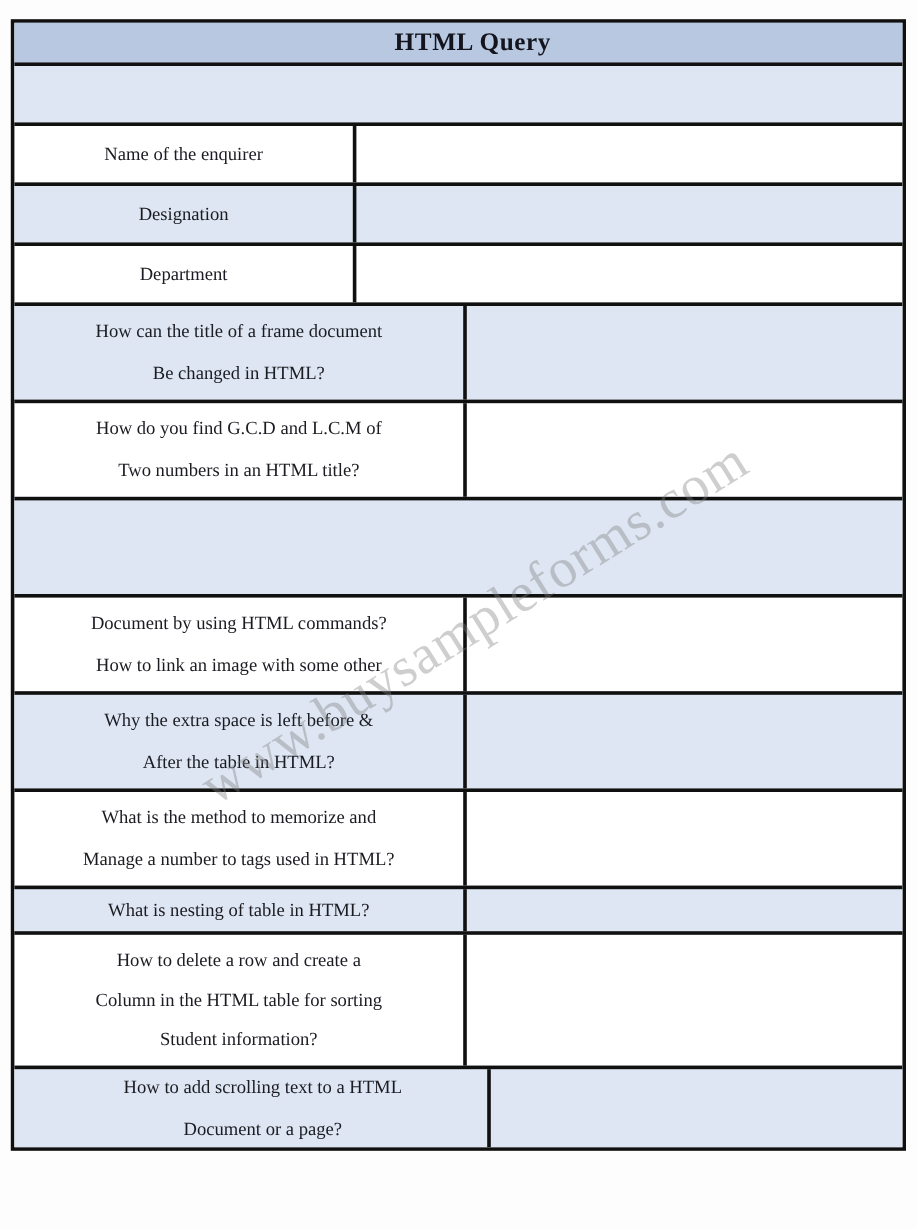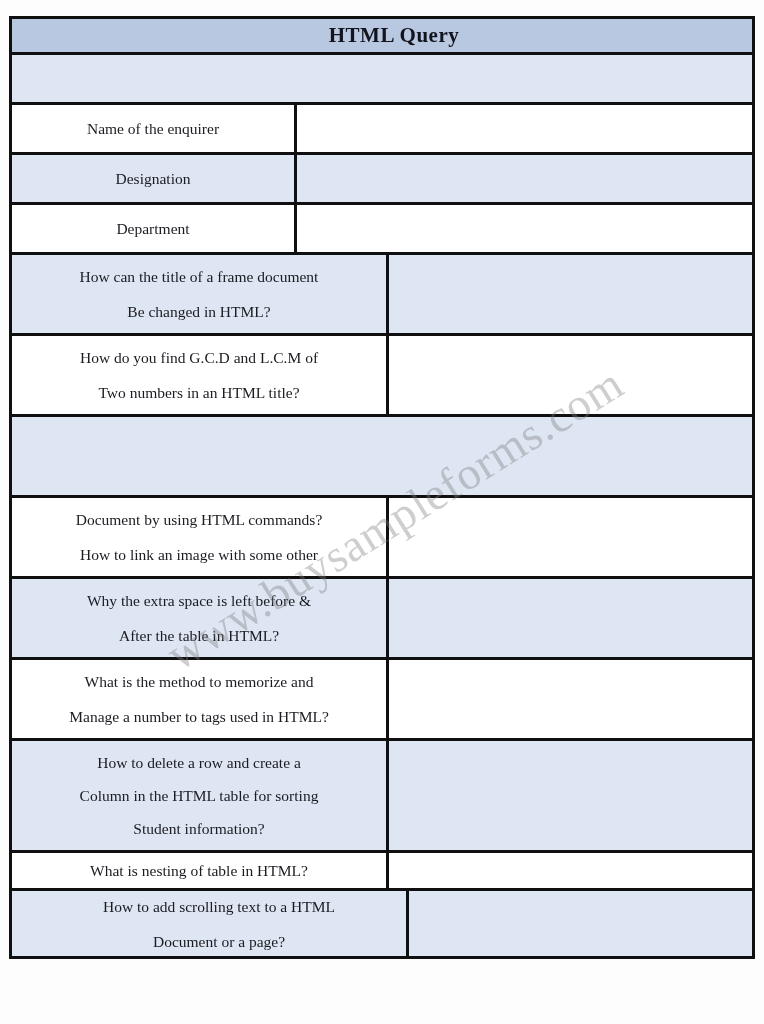--- a/index.html
+++ b/index.html
@@ -147,32 +147,32 @@
     </div>
 
     <div class="row q q2">
       <div class="cell label">
         <div class="line">What is the method to memorize and</div>
         <div class="line">Manage a number to tags used in HTML?</div>
       </div>
       <div class="cell answer"></div>
     </div>
 
+    <div class="row q q1">
+      <div class="cell label">
+        <div class="line">What is nesting of table in HTML?</div>
+      </div>
+      <div class="cell answer"></div>
+    </div>
+
     <div class="row q q3">
       <div class="cell label">
         <div class="line">How to delete a row and create a</div>
         <div class="line">Column in the HTML table for sorting</div>
         <div class="line">Student information?</div>
-      </div>
-      <div class="cell answer"></div>
-    </div>
-
-    <div class="row q q1">
-      <div class="cell label">
-        <div class="line">What is nesting of table in HTML?</div>
       </div>
       <div class="cell answer"></div>
     </div>
 
     <div class="row q qlast">
       <div class="cell label">
         <div class="line">How to add scrolling text to a HTML</div>
         <div class="line">Document or a page?</div>
       </div>
       <div class="cell answer"></div>

